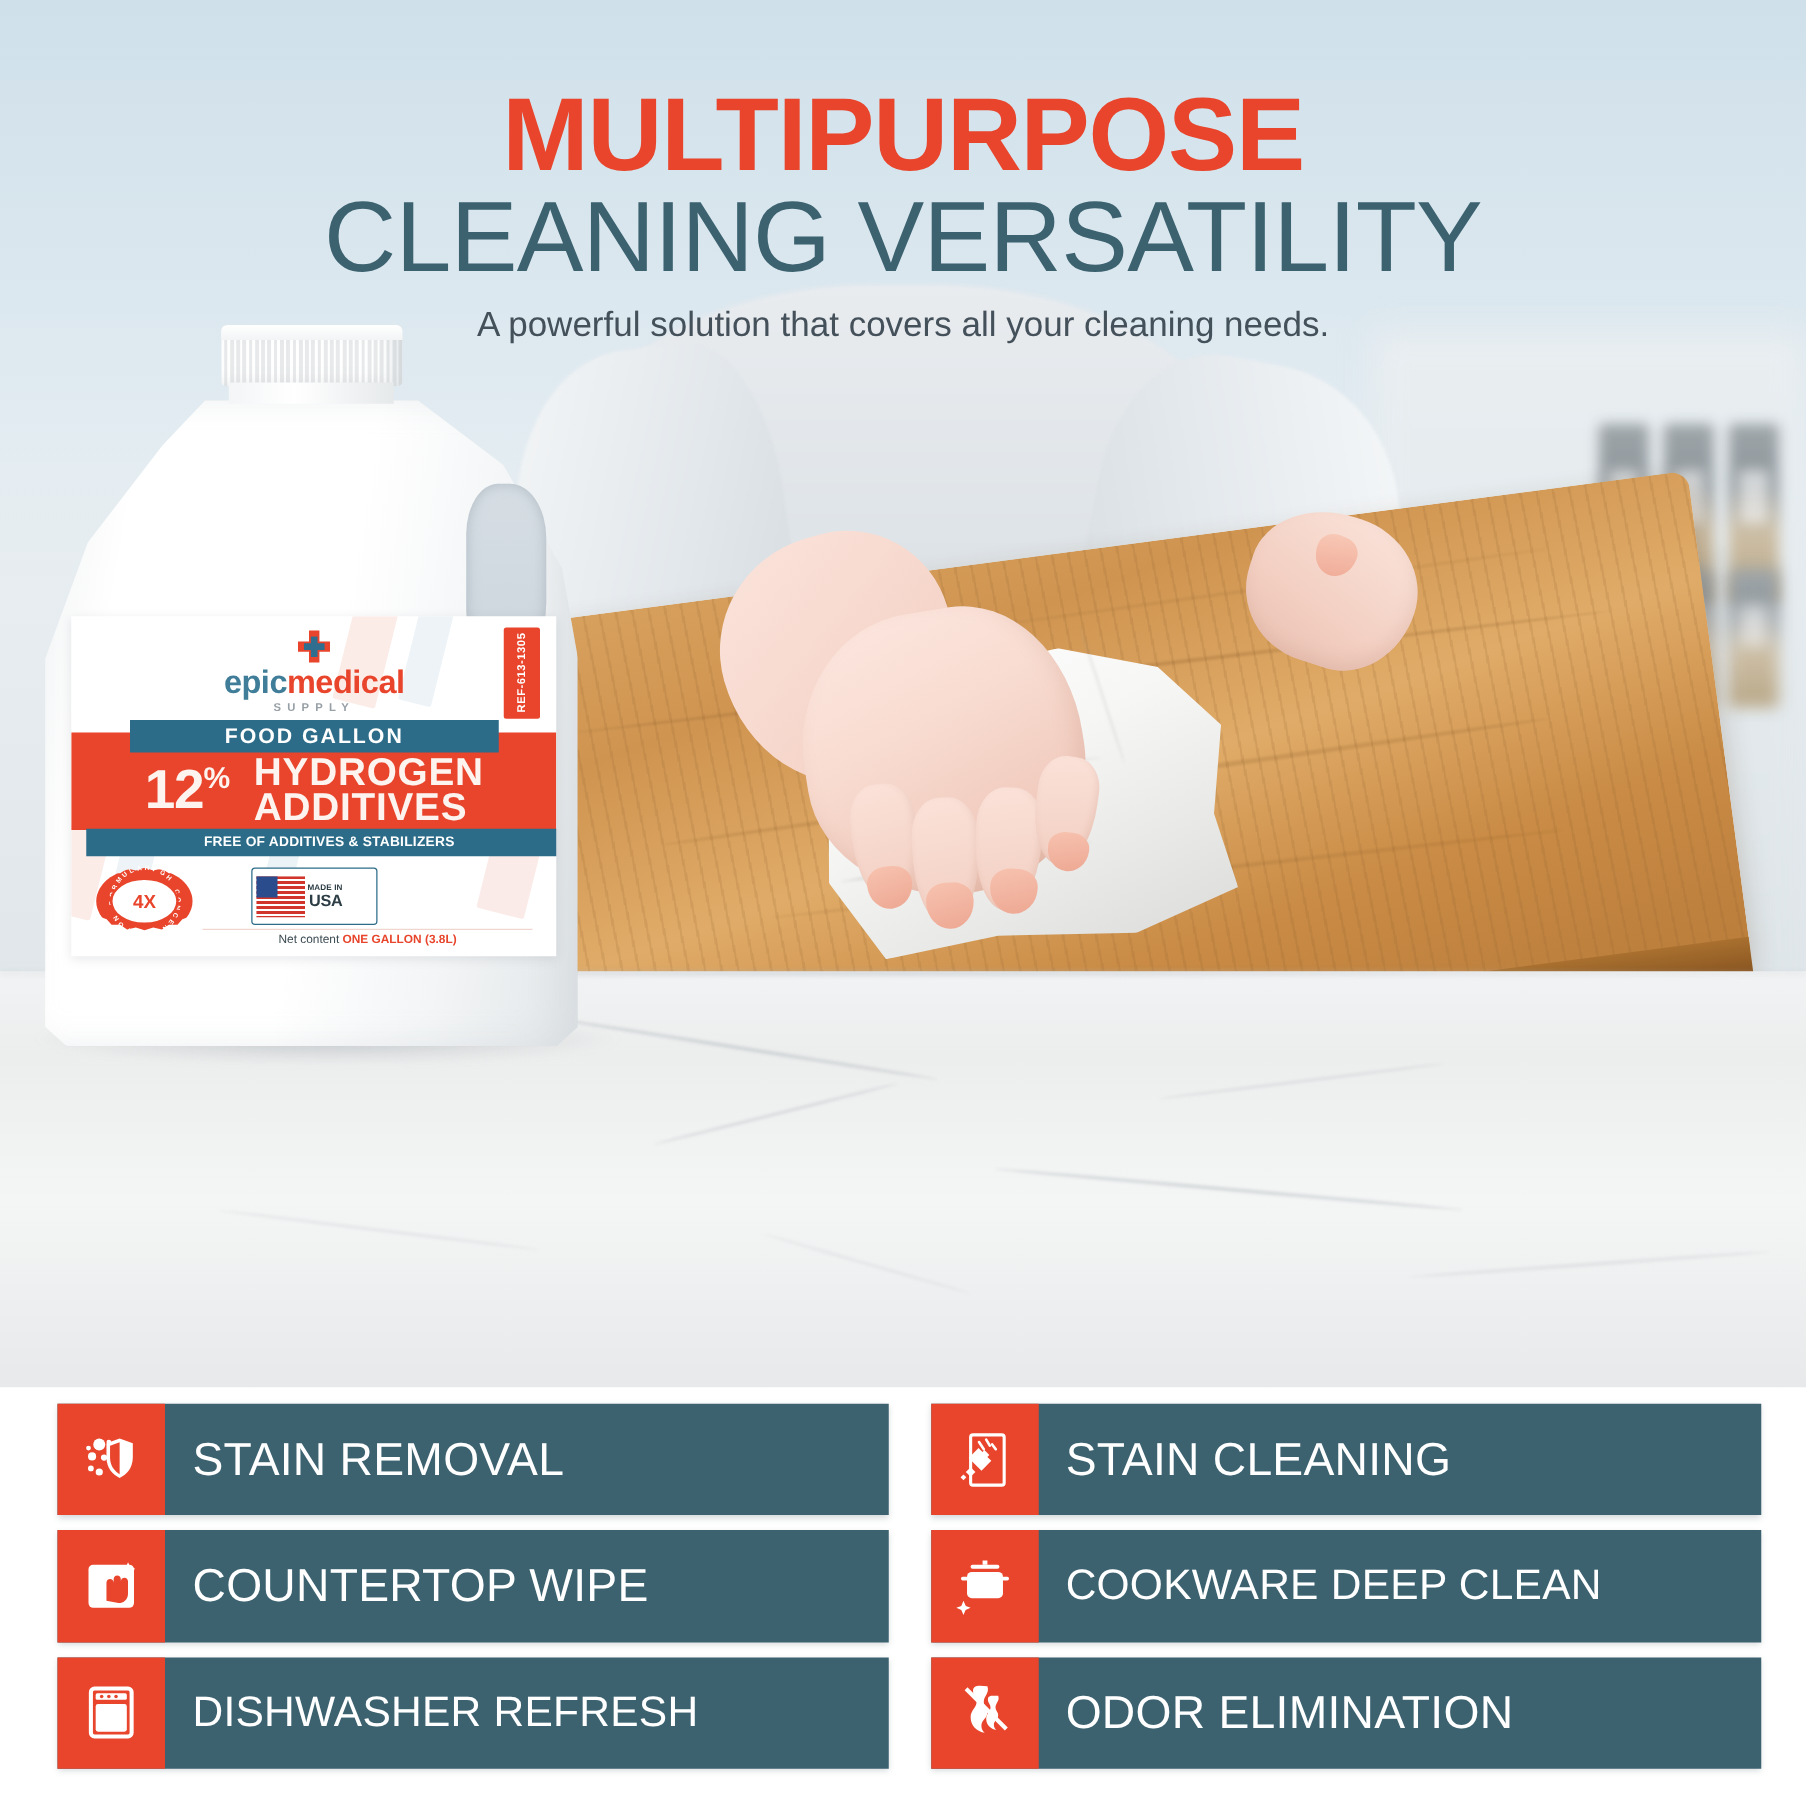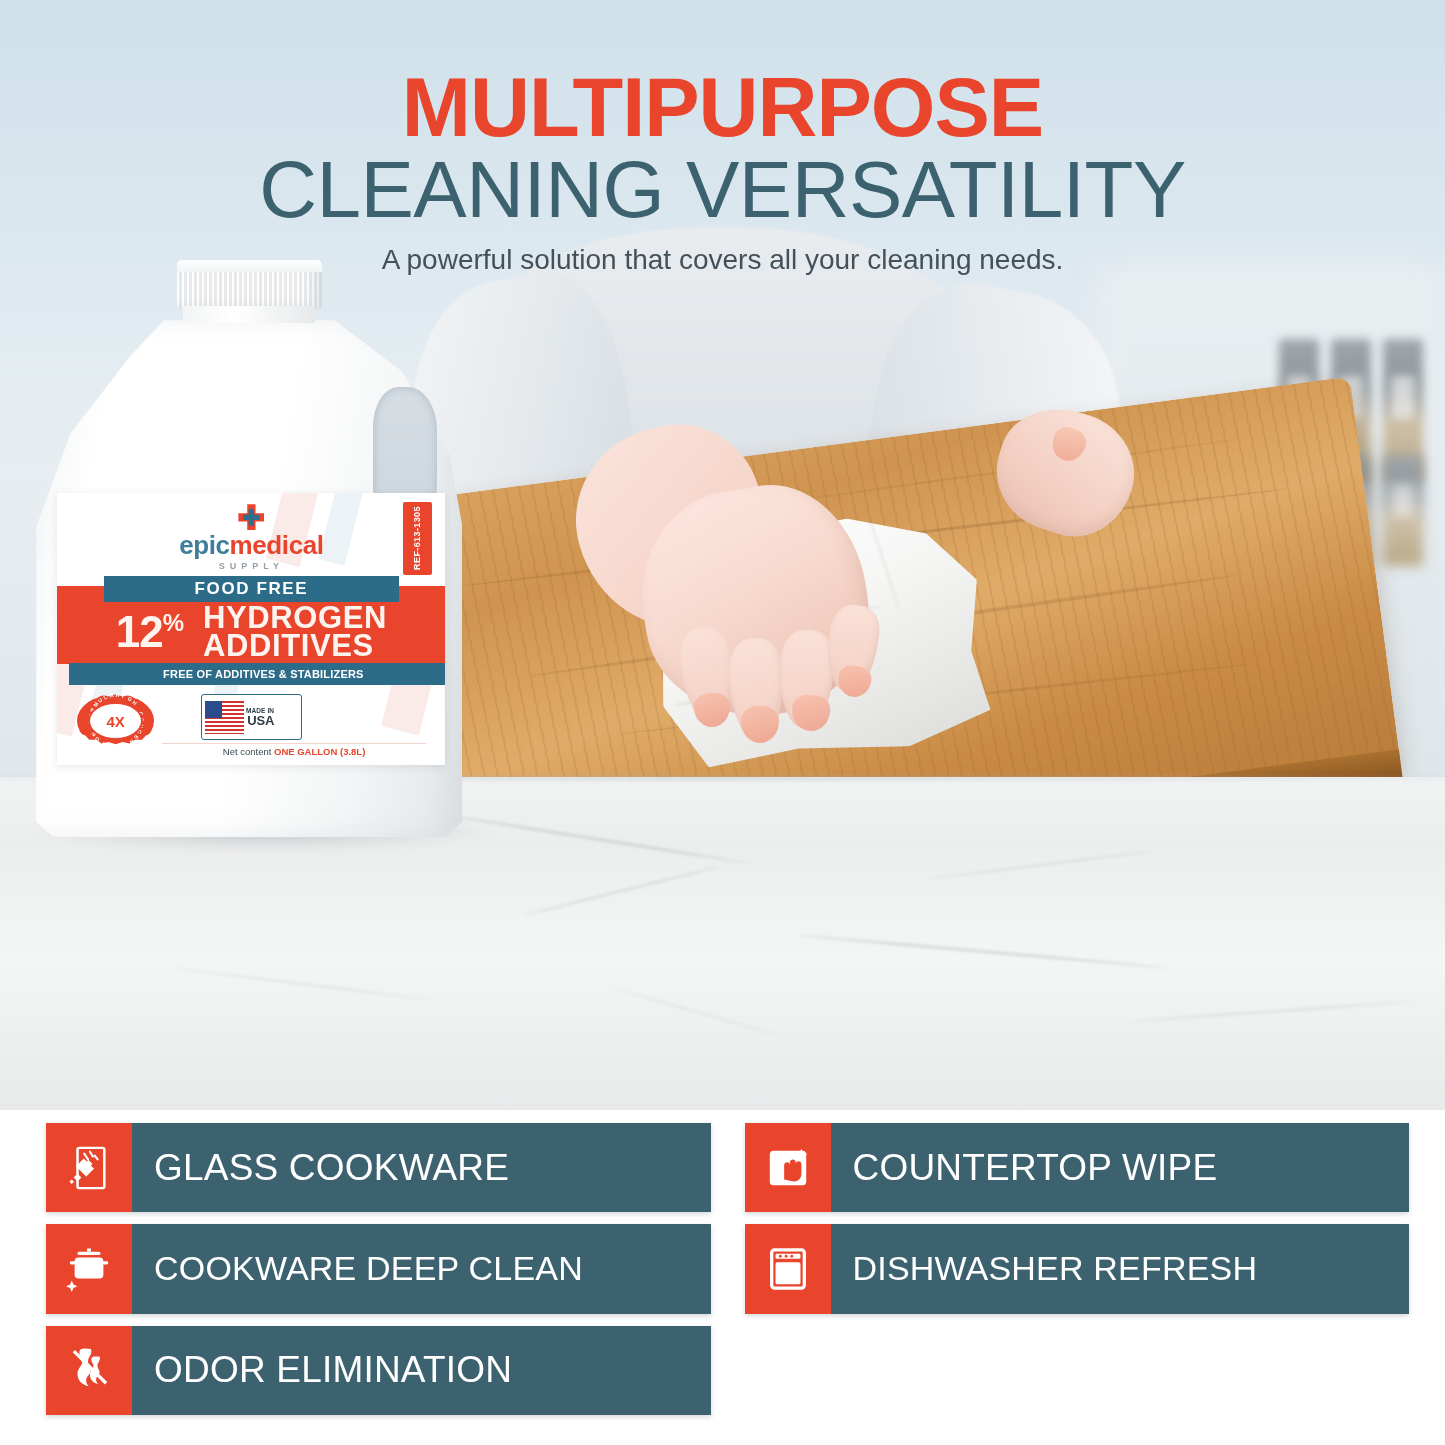--- a/index.html
+++ b/index.html
@@ -491,21 +491,21 @@
               <span>12</span><sup>%</sup>
             </div>
             <div class="hp">
               <div>HYDROGEN</div>
               <div>ADDITIVES</div>
             </div>
           </div>
         </div>
 
         <div class="food-band">
-          <span>FOOD FREE</span>
+          <span>FOOD GALLON</span>
         </div>
 
         <div class="teal-band">
           <span>FREE OF ADDITIVES &amp; STABILIZERS</span>
         </div>
 
         <div class="badge-4x">
           <div class="badge-ring"></div>
           <div class="badge-text" id="ringText">
               <span style="transform: rotate(-90deg) translate(29px) rotate(90deg);">H</span>
@@ -561,28 +561,44 @@
   <div class="head">
     <div class="h-main">MULTIPURPOSE</div>
     <div class="h-sub">CLEANING VERSATILITY</div>
     <div class="h-tag">A powerful solution that covers all your cleaning needs.</div>
   </div>
 
   <div class="features" id="features">
       <div class="feat">
         <div class="feat-icon">
           <svg viewBox="0 0 48 48">
+            <circle cx="14" cy="11" r="5"></circle>
+            <circle cx="8" cy="21" r="3.4"></circle>
+            <circle cx="18" cy="22" r="2.6"></circle>
+            <circle cx="7" cy="31" r="2.4"></circle>
+            <circle cx="14" cy="34" r="3"></circle>
+            <circle cx="22" cy="9" r="2"></circle>
+            <circle cx="5" cy="14" r="2"></circle>
+            <path d="M31 6l11 4v12c0 9-5.6 14.6-11 17-5.4-2.4-11-8-11-17V10z"></path>
+            <path d="M31 9.2v26.6c-4.1-2.2-8-6.8-8-13.8V12z" fill="#E8452C"></path>
+          </svg>
+        </div>
+        <div class="feat-label">STAIN REMOVAL</div>
+      </div>
+      <div class="feat">
+        <div class="feat-icon">
+          <svg viewBox="0 0 48 48">
             <rect x="12" y="3" width="28" height="42" rx="2" fill="none" stroke="#fff" stroke-width="2.6"></rect>
             <path d="M19 9l4 6M25 7l3 5M30 11l3 4" stroke="#fff" stroke-width="2.2" stroke-linecap="round" fill="none"></path>
             <path d="M20 32l10-10 4 4 2-2 5 5-2 2 4 4-10 10z" transform="translate(-6,-4) scale(.82)"></path>
             <path d="M12 30l4 4-4 4-4-4z"></path>
             <path d="M6 36l2.4 2.4L6 40.8 3.6 38.4z"></path>
           </svg>
         </div>
-        <div class="feat-label">GLASS COOKWARE</div>
+        <div class="feat-label">STAIN CLEANING</div>
       </div>
       <div class="feat">
         <div class="feat-icon">
           <svg viewBox="0 0 48 48">
             <rect x="5" y="6" width="38" height="36" rx="4"></rect>
             <path d="M20 36V21c0-1.7 1.3-3 3-3s3 1.3 3 3v-3c0-1.7 1.3-3 3-3s3 1.3 3 3v2c0-1.7 1.3-3 3-3s3 1.3 3 3v10c0 5-3.6 8-8 8z" fill="#E8452C"></path>
             <path d="M38 4l1.8 3.8L44 9.4l-3.4 3 .8 4.4-3.4-2.2-3.8 2 1-4.2L32 9.4l4.2-1.3z"></path>
           </svg>
         </div>
         <div class="feat-label">COUNTERTOP WIPE</div>

